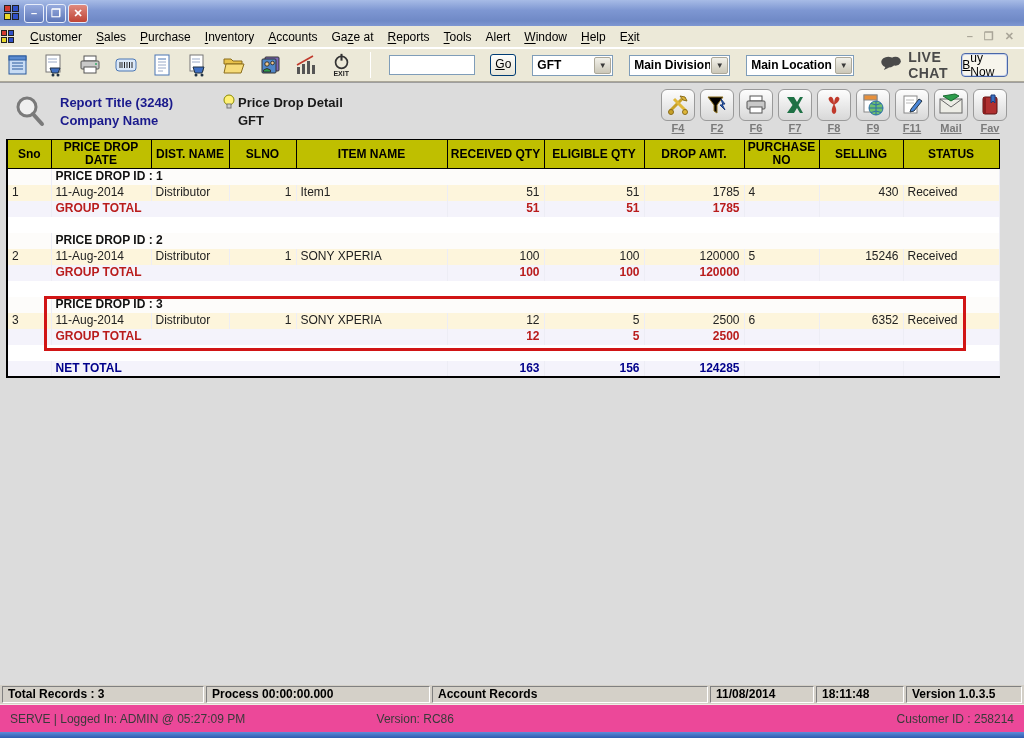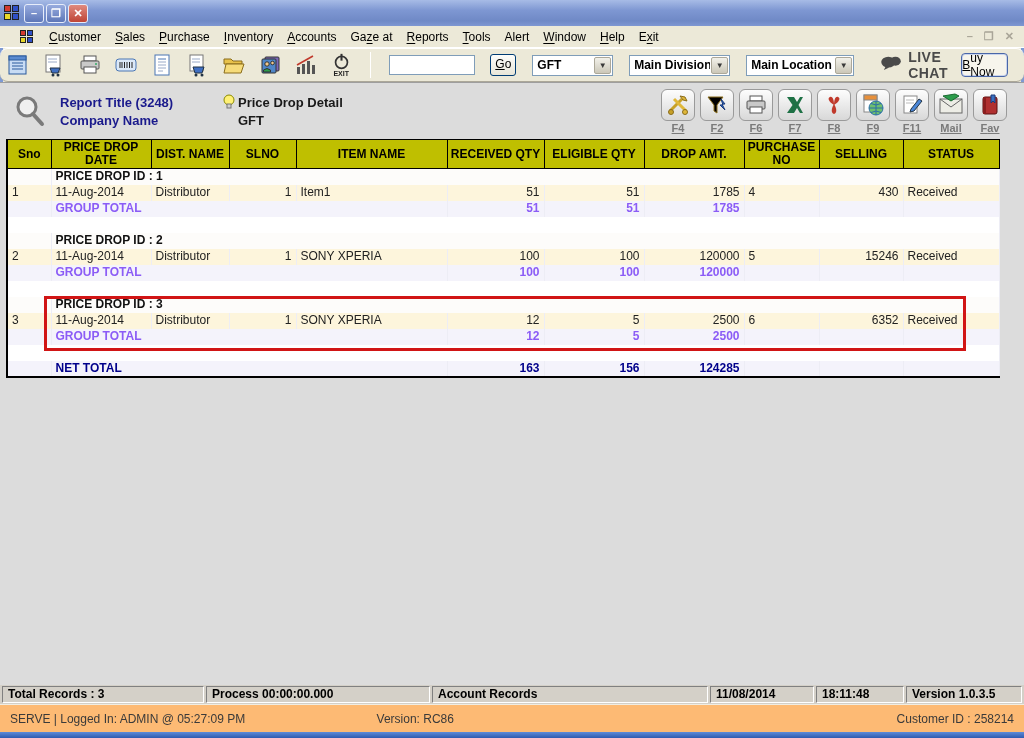--- a/index.html
+++ b/index.html
@@ -28,32 +28,32 @@
   .win-btn {
     width:20px; height:19px; border-radius:3px; color:#fff; font-size:11px; font-weight:bold;
     display:flex; align-items:center; justify-content:center;
     background:linear-gradient(180deg,#97ABDE,#5E77B8); border:1px solid #E6ECFA; cursor:default;
   }
   .win-btn.close { background:linear-gradient(180deg,#E08A7E,#BF4536); }
 
   
   .menubar {
     height:22px; flex:0 0 22px; background:#ECE9D8; display:flex; align-items:center;
-    padding:0 6px 0 20px; border-bottom:1px solid #FFFFFF; font-size:12px; color:#000;
+    padding:0 6px 0 1px; border-bottom:1px solid #FFFFFF; font-size:12px; color:#000;
   }
   .mdi-logo { width:14px; height:14px; display:grid; grid-template-columns:6px 6px; grid-template-rows:6px 6px; gap:1px; margin-right:8px; }
   .mdi-logo i { display:block; border:1px solid #222; }
   .menu-item { padding:2px 7px; white-space:nowrap; cursor:default; }
   .menu-item u { text-underline-offset:2px; }
   .menu-controls { margin-left:auto; color:#A9A598; font-size:11px; letter-spacing:4px; font-weight:bold; }
 
   
   .toolbar {
     height:34px; flex:0 0 34px; background:#ECE9D8; display:flex; align-items:center;
-    border-top:1px solid #fff; border-bottom:1px solid #ACA899; padding:0 6px; gap:12px;border-radius:8px;
+    border-top:1px solid #fff; border-bottom:1px solid #ACA899; padding:0 6px; gap:12px;
   }
   .tb-btn { width:30px; height:30px; display:flex; flex-direction:column; align-items:center; justify-content:center; }
   .tb-btn svg { display:block; }
   .tb-exit { width:34px; }
   .tb-exit .tb-label { font-size:7px; font-weight:bold; color:#222; line-height:7px; }
   .tb-sep { width:1px; height:26px; background:#ACA899; border-right:1px solid #fff; margin:0 6px; }
   .tb-input {
     width:86px; height:20px; border:1px solid #7F9DB9; background:#fff; font-size:12px; padding:0 3px;
     font-family:"Liberation Sans",sans-serif;
   }
@@ -108,40 +108,40 @@
   table.report th {
     background:#BFBF00; border:1px solid #000; color:#000; font-size:12px; font-weight:bold;
     height:27px; padding:1px 2px; line-height:13px;
   }
   table.report td {
     height:16px; padding:0 4px; border-right:1px solid #EDEDF5; line-height:15px;
     white-space:nowrap; overflow:hidden; color:#222;
   }
   tr.group-id td { font-weight:bold; color:#111; background:#FDFCFA; }
   tr.data-row td { background:#FDF5DC; }
-  tr.total-row td { background:#F4F3FB; color:#8b5cf6; font-weight:bold; }
+  tr.total-row td { background:#F4F3FB; color:#b91c1c; font-weight:bold; }
   tr.spacer td { background:#FFFFFF; height:16px; }
   tr.net-row td { background:#F4F3FB; color:#00008B; font-weight:bold; }
   td.num { text-align:right; }
   .red-box {
     position:absolute; left:38px; top:157px; width:922px; height:55px;
     border:3px solid #D11515; pointer-events:none; z-index:5;
   }
 
   
   .statusbar {
     height:19px; flex:0 0 19px; background:#D4D0C8; display:flex; gap:2px; padding:1px 2px;
     font-size:12px; font-weight:bold; color:#000;justify-content:center;
   }
   .sb-seg {
     border:1px solid; border-color:#808080 #FFFFFF #FFFFFF #808080; padding:0 5px;
     line-height:15px; white-space:nowrap; overflow:hidden; background:#D4D0C8;
   }
   .footer {
-    height:28px; flex:0 0 28px; background:#fdba74; display:flex; align-items:center;
+    height:28px; flex:0 0 28px; background:#ec4899; display:flex; align-items:center;
     font-size:12px; color:#3A3A3A; padding:0 10px; border-top:1px solid #EFEDE4;
   }
   .footer .f-left { flex:1.15; }
   .footer .f-center { flex:1; }
   .footer .f-right { flex:1; text-align:right; }
   .bottom-strip { height:6px; flex:0 0 6px; background:linear-gradient(180deg,#5E8BD8,#2F5BB0); }
 </style>
 </head>
 <body>
 

